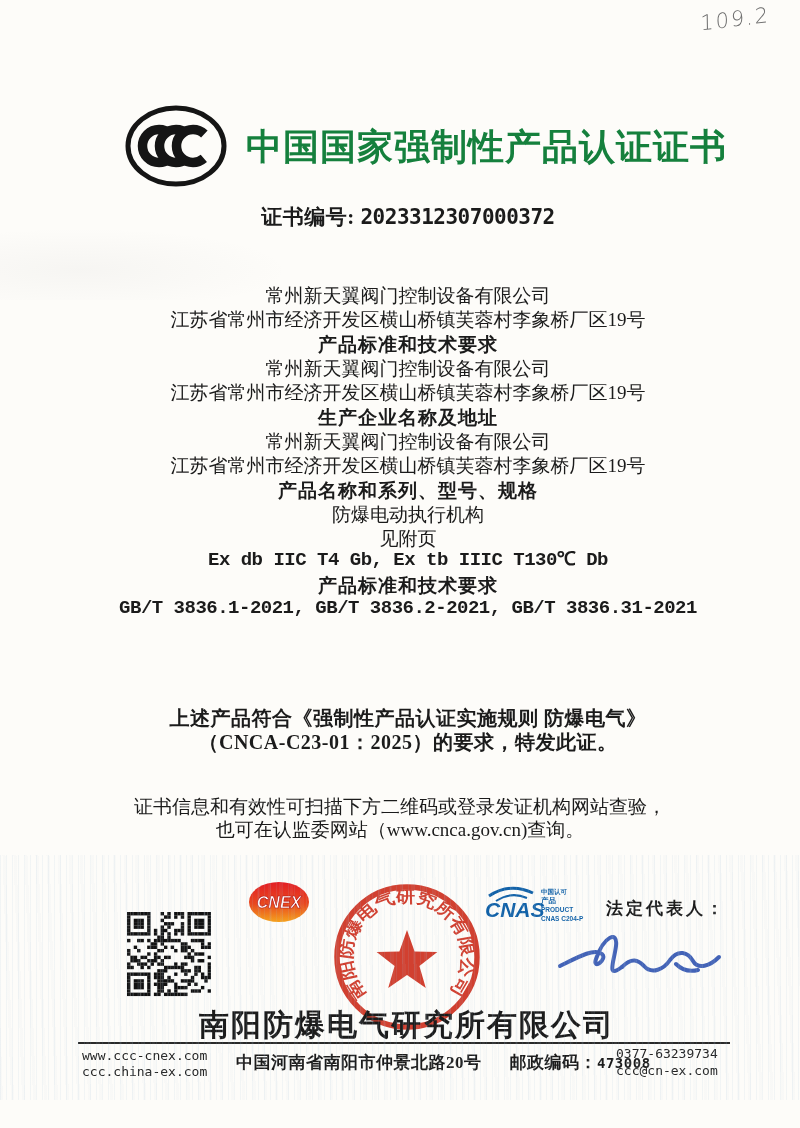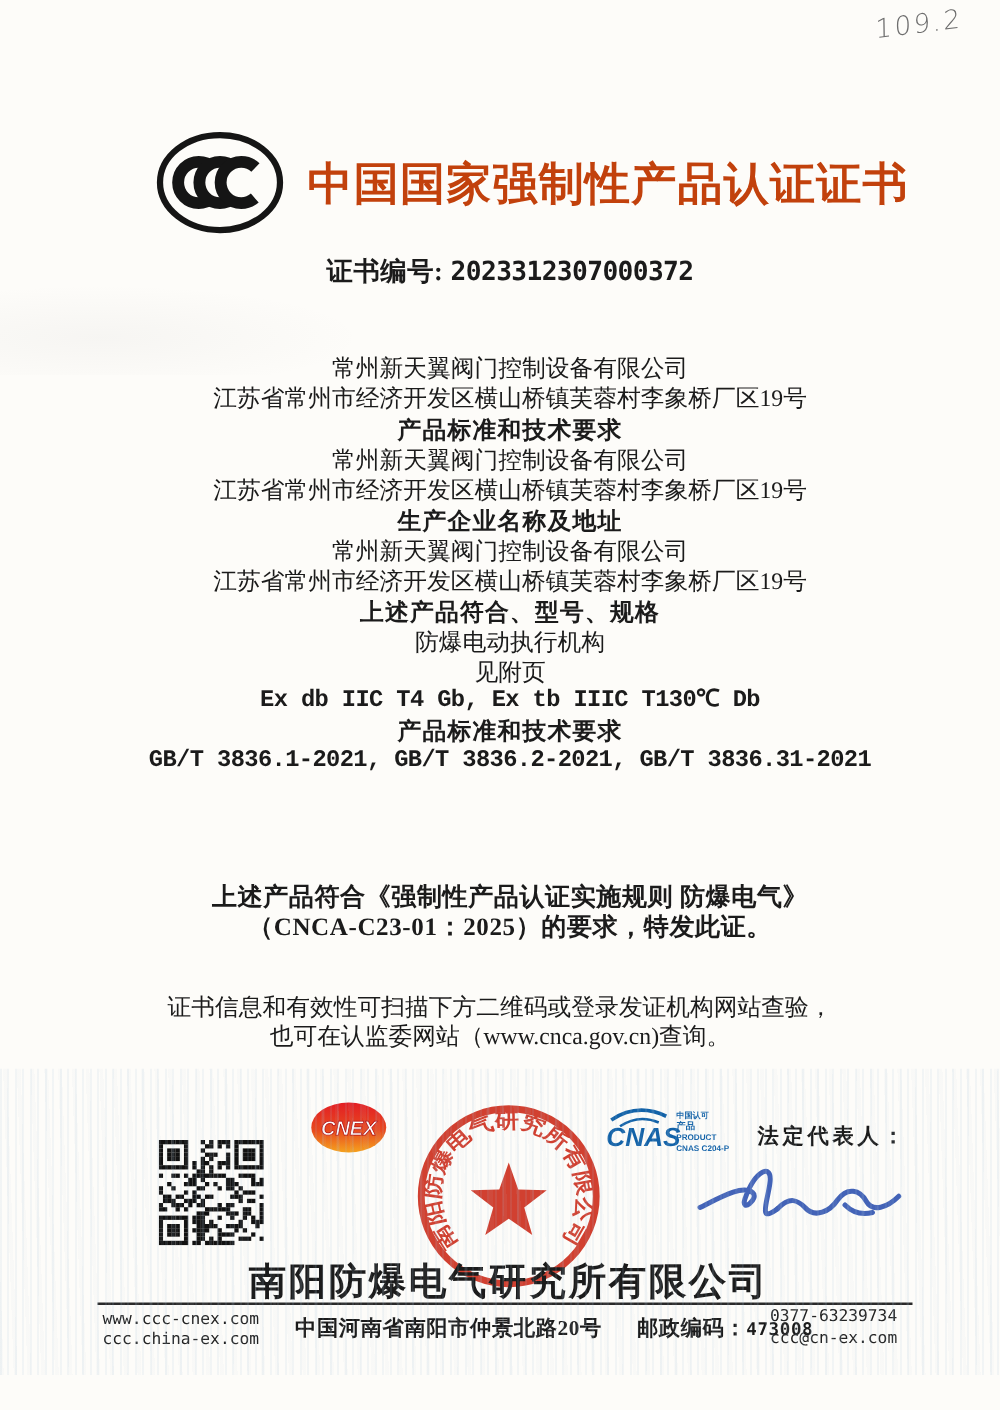--- a/index.html
+++ b/index.html
@@ -25,21 +25,21 @@
   }
   .hand-note{
     position:absolute;left:700px;top:6px;width:90px;
     font-family:"DejaVu Sans", sans-serif;font-size:21px;color:#6e6e6e;
     transform:rotate(-7deg) skewX(-6deg);font-weight:300;letter-spacing:2px;
   }
   .ccc-logo{position:absolute;left:124px;top:104px;}
   .page-title{
     position:absolute;left:246px;top:123px;width:460px;
     font-family:"Liberation Sans", sans-serif;
-    font-size:36px;font-weight:900;letter-spacing:1px;color:#c2410c;
+    font-size:36px;font-weight:900;letter-spacing:1px;color:#15803d;
     white-space:nowrap;
   }
   .cert-no{
     position:absolute;left:50%;top:203px;transform:translateX(-50%);
     margin-left:8px;font-size:21px;font-weight:700;white-space:nowrap;
     letter-spacing:.5px;
   }
   .line{
     position:absolute;left:50%;transform:translateX(-50%);
     margin-left:8px;white-space:nowrap;font-size:19px;line-height:1;
@@ -105,21 +105,21 @@
   </div>
 
   <div class="line" style="top:286px">常州新天翼阀门控制设备有限公司</div>
   <div class="line" style="top:310px">江苏省常州市经济开发区横山桥镇芙蓉村李象桥厂区19号</div>
   <div class="line h" style="top:335px">产品标准和技术要求</div>
   <div class="line" style="top:359px">常州新天翼阀门控制设备有限公司</div>
   <div class="line" style="top:383px">江苏省常州市经济开发区横山桥镇芙蓉村李象桥厂区19号</div>
   <div class="line h" style="top:408px">生产企业名称及地址</div>
   <div class="line" style="top:432px">常州新天翼阀门控制设备有限公司</div>
   <div class="line" style="top:456px">江苏省常州市经济开发区横山桥镇芙蓉村李象桥厂区19号</div>
-  <div class="line h" style="top:481px">上述产品符合、型号、规格</div>
+  <div class="line h" style="top:481px">产品名称和系列、型号、规格</div>
   <div class="line" style="top:505px">防爆电动执行机构</div>
   <div class="line" style="top:529px">见附页</div>
   <div class="line mono" style="top:551px">Ex db IIC T4 Gb, Ex tb IIIC T130℃ Db</div>
   <div class="line h" style="top:576px">产品标准和技术要求</div>
   <div class="line mono" style="top:599px">GB/T 3836.1-2021, GB/T 3836.2-2021, GB/T 3836.31-2021</div>
 
   <div class="line comp" style="top:664px">上述产品符合《强制性产品认证实施规则 防爆电气》</div>
   <div class="line comp" style="top:688px">（CNCA-C23-01：2025）的要求，特发此证。</div>
 
   <div class="line" style="top:797px;margin-left:0;">证书信息和有效性可扫描下方二维码或登录发证机构网站查验，</div>

